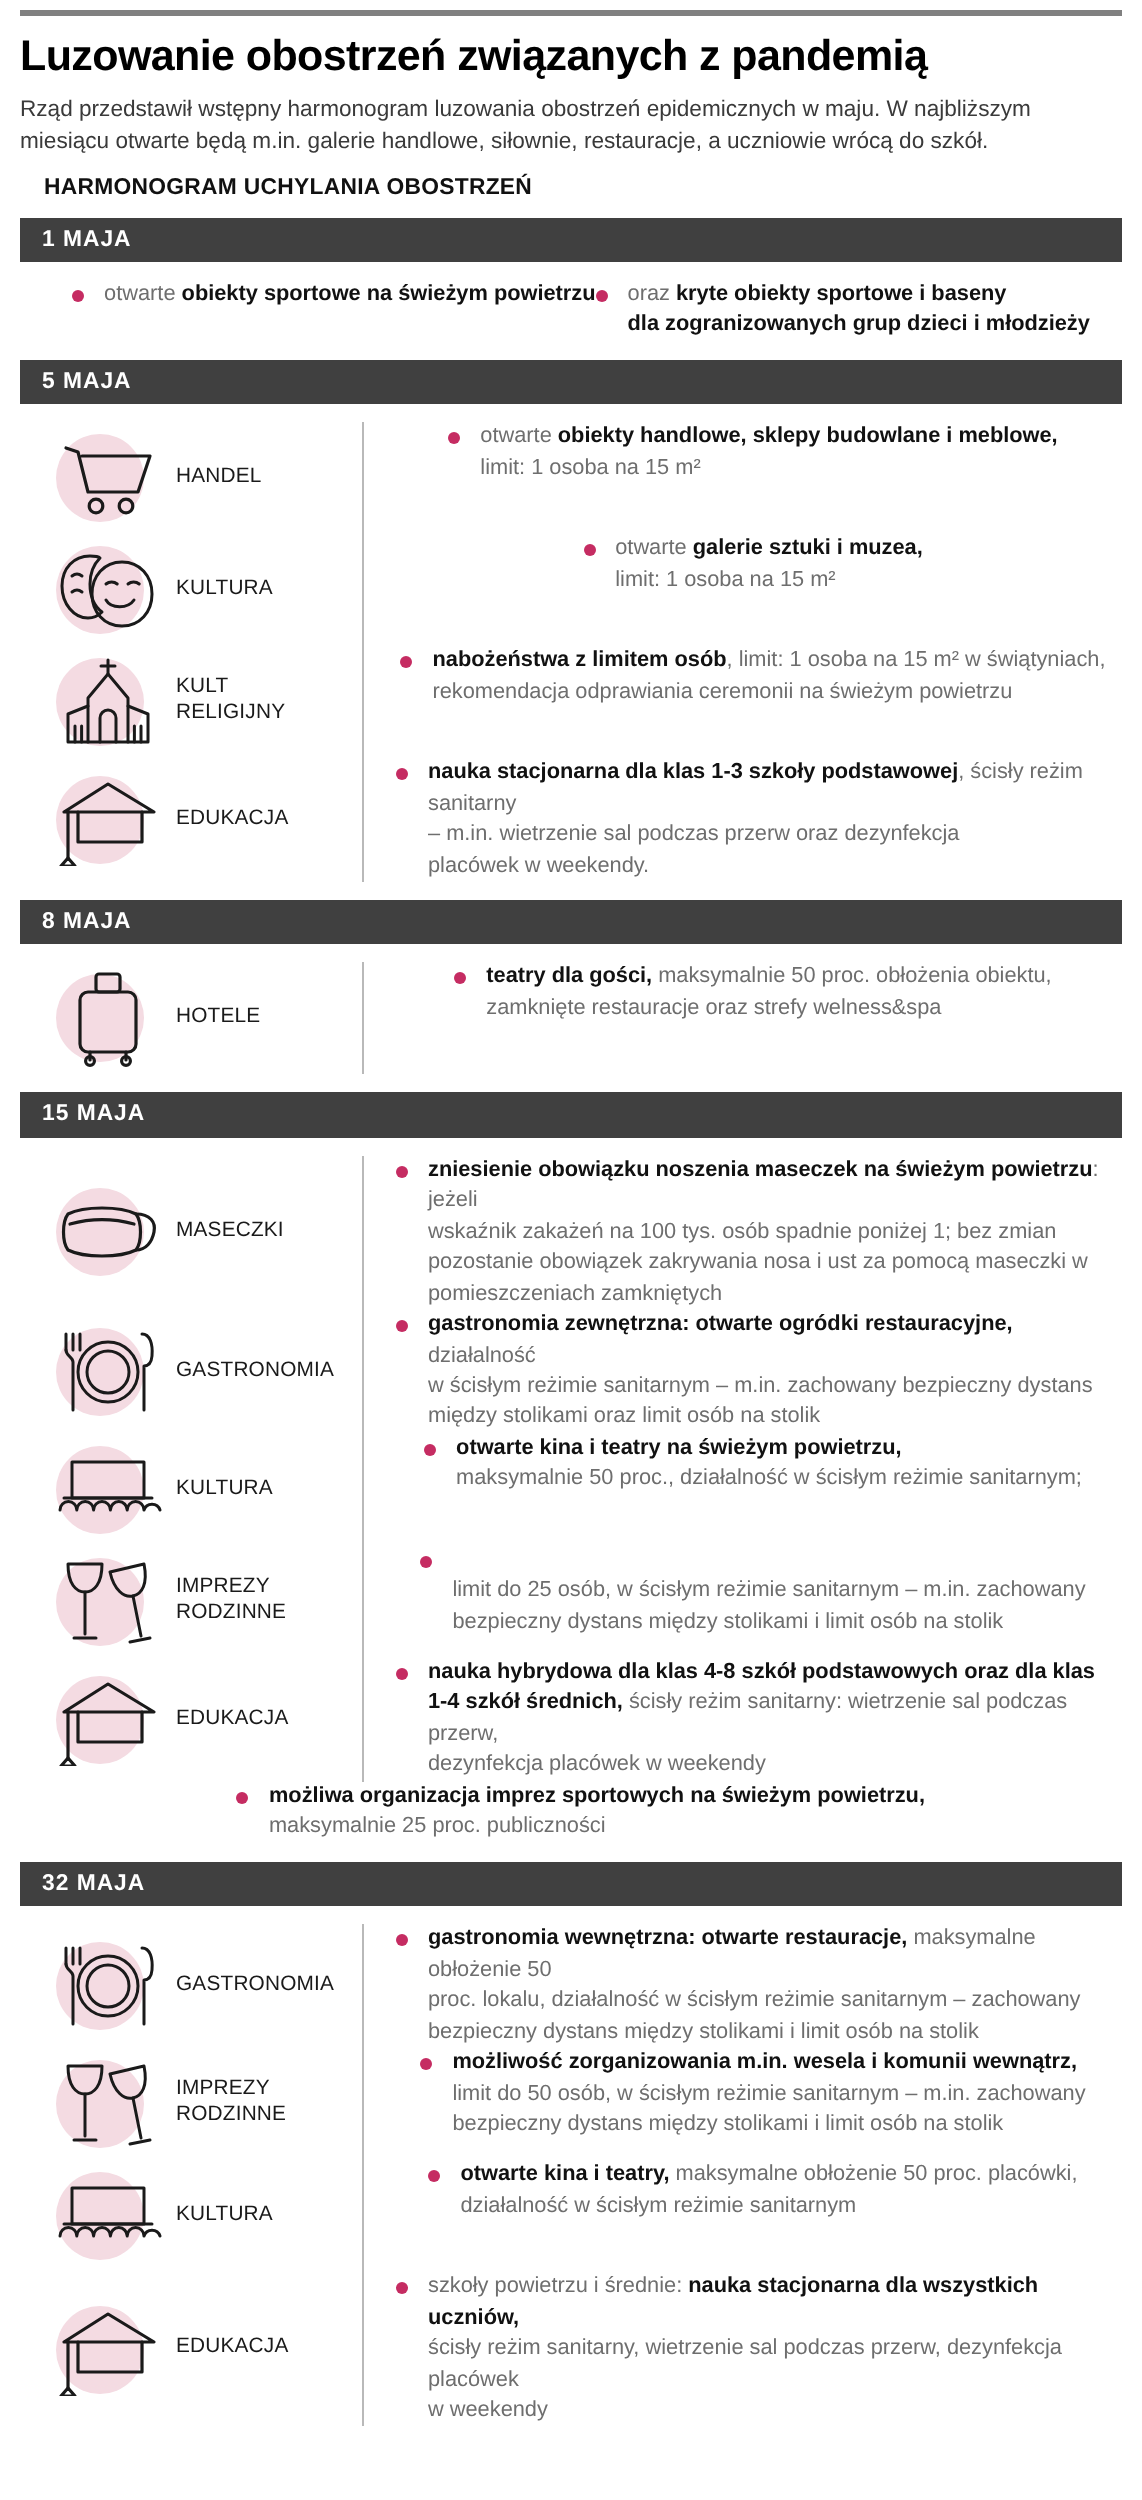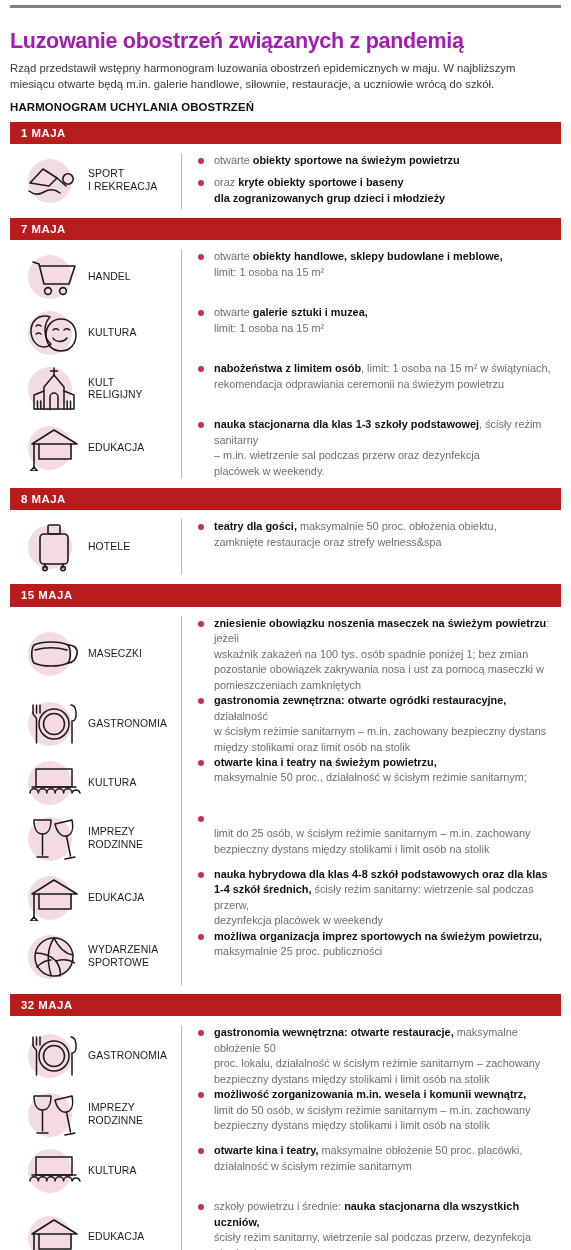--- a/index.html
+++ b/index.html
@@ -24,42 +24,42 @@
   }
   .top-rule {
     height: 3px;
     background: #808080;
     margin: 5px 0 0 0;
   }
   .headline {
     font-size: 21.5px;
     font-weight: bold;
     letter-spacing: -0.3px;
-    margin: 22px 0 6px 0;
+    margin: 9px 0 6px 0;
     line-height: 1.1;
-    color: #a21caf;
+    color: #000000;
   }
   .standfirst {
     font-size: 11.3px;
     line-height: 1.42;
     color: #3a3a3a;
     margin: 0 0 9px 0;
     max-width: 548px;
   }
   .section-label {
     font-size: 11.4px;
     font-weight: bold;
     letter-spacing: 0.15px;
     color: #111111;
-    margin: 0 0 9px 0;
+    margin: 0 0 9px 12px;
   }
 
   
   .date-bar {
-    background: #b91c1c;
+    background: #404040;
     color: #ffffff;
     font-size: 11.4px;
     font-weight: bold;
     letter-spacing: 0.5px;
     padding: 4px 0 4px 11px;
     line-height: 1.25;
   }
 
   
   .block {
@@ -108,21 +108,21 @@
     line-height: 1.22;
     color: #1a1a1a;
     letter-spacing: 0.1px;
     padding-left: 4px;
   }
   .text-cell {
     flex: 1 1 auto;
     box-sizing: border-box;
     padding: 0 6px 0 16px;
     display: flex;
-    flex-direction: column;
+    flex-direction: row;
     justify-content: center;
   }
   .bullet {
     position: relative;
     padding-left: 16px;
     font-size: 10.9px;
     line-height: 1.42;
     color: #6e6e6e;
     margin: 0 0 7px 0;
   }
@@ -152,43 +152,29 @@
   <div class="top-rule"></div>
   <h1 class="headline">Luzowanie obostrzeń związanych z pandemią</h1>
   <p class="standfirst">Rząd przedstawił wstępny harmonogram luzowania obostrzeń epidemicznych w maju. W najbliższym miesiącu otwarte będą m.in. galerie handlowe, siłownie, restauracje, a uczniowie wrócą do szkół.</p>
   <div class="section-label">HARMONOGRAM UCHYLANIA OBOSTRZEŃ</div>
 
   <div id="blocks-container">
       <div class="block">
         <div class="date-bar">1 MAJA</div>
         <div class="block-pad">
           <div class="row">
-            <div class="icon-cell">
-              <div class="icon-wrap">
-                <span class="blob"></span>
-                <svg width="54" height="40" viewBox="0 0 54 40">
-                  <g fill="none" stroke="#1a1a1a" stroke-width="1.6" stroke-linecap="round" stroke-linejoin="round">
-                    <path d="M3 22 L16 8 L30 17 L22 25 Z"></path>
-                    <path d="M30 17 L39 25"></path>
-                    <circle cx="41" cy="18" r="5.2"></circle>
-                    <path d="M2 30c5 4 10 4 15 1s11-3 16 1"></path>
-                  </g>
-                </svg>
-              </div>
-              <div class="icon-label">SPORT<br>I REKREACJA</div>
-            </div>
             <div class="text-cell">
               <div class="bullet"><span class="dot"></span><span class="plain">otwarte </span><b>obiekty sportowe na świeżym powietrzu</b></div>
               <div class="bullet"><span class="dot"></span><span class="plain">oraz </span><b>kryte obiekty sportowe i  baseny</b><b><br>dla zogranizowanych grup dzieci i młodzieży</b></div>
             </div>
           </div>
         </div>
       </div>
       <div class="block">
-        <div class="date-bar">7 MAJA</div>
+        <div class="date-bar">5 MAJA</div>
         <div class="block-pad">
           <div class="row">
             <div class="icon-cell">
               <div class="icon-wrap">
                 <span class="blob"></span>
                 <svg width="50" height="42" viewBox="0 0 50 42">
                   <g fill="none" stroke="#1a1a1a" stroke-width="1.6" stroke-linecap="round" stroke-linejoin="round">
                     <path d="M4 6 L10 8 L15 28 L40 28 L46 10 L12 10"></path>
                     <circle cx="19" cy="35" r="3.4"></circle>
                     <circle cx="34" cy="35" r="3.4"></circle>
@@ -380,37 +366,20 @@
                   </g>
                 </svg>
               </div>
               <div class="icon-label">EDUKACJA</div>
             </div>
             <div class="text-cell">
               <div class="bullet"><span class="dot"></span><b>nauka hybrydowa dla klas 4-8 szkół podstawowych oraz dla klas<br>1-4 szkół średnich,</b><span class="plain"> ścisły reżim sanitarny: wietrzenie sal podczas przerw,<br>dezynfekcja placówek w weekendy</span></div>
             </div>
           </div>
           <div class="row">
-            <div class="icon-cell">
-              <div class="icon-wrap">
-                <span class="blob"></span>
-                <svg width="46" height="46" viewBox="0 0 46 46">
-                  <g fill="none" stroke="#1a1a1a" stroke-width="1.5" stroke-linecap="round" stroke-linejoin="round">
-                    <circle cx="23" cy="23" r="19"></circle>
-                    <path d="M23 4 C17 13 15 24 20 41"></path>
-                    <path d="M23 4 C28 14 35 20 42 21"></path>
-                    <path d="M4.5 19 C13 19 20 22 25 27"></path>
-                    <path d="M25 27 C29 33 30 38 29 42"></path>
-                    <path d="M25 27 C32 25 39 26 43.5 29"></path>
-                    <path d="M6 33 C11 28 16 26 20 26"></path>
-                  </g>
-                </svg>
-              </div>
-              <div class="icon-label">WYDARZENIA<br>SPORTOWE</div>
-            </div>
             <div class="text-cell">
               <div class="bullet"><span class="dot"></span><b>możliwa organizacja imprez sportowych na świeżym powietrzu,</b><span class="plain"><br>maksymalnie 25 proc. publiczności</span></div>
             </div>
           </div>
         </div>
       </div>
       <div class="block">
         <div class="date-bar">32 MAJA</div>
         <div class="block-pad">
           <div class="row">

